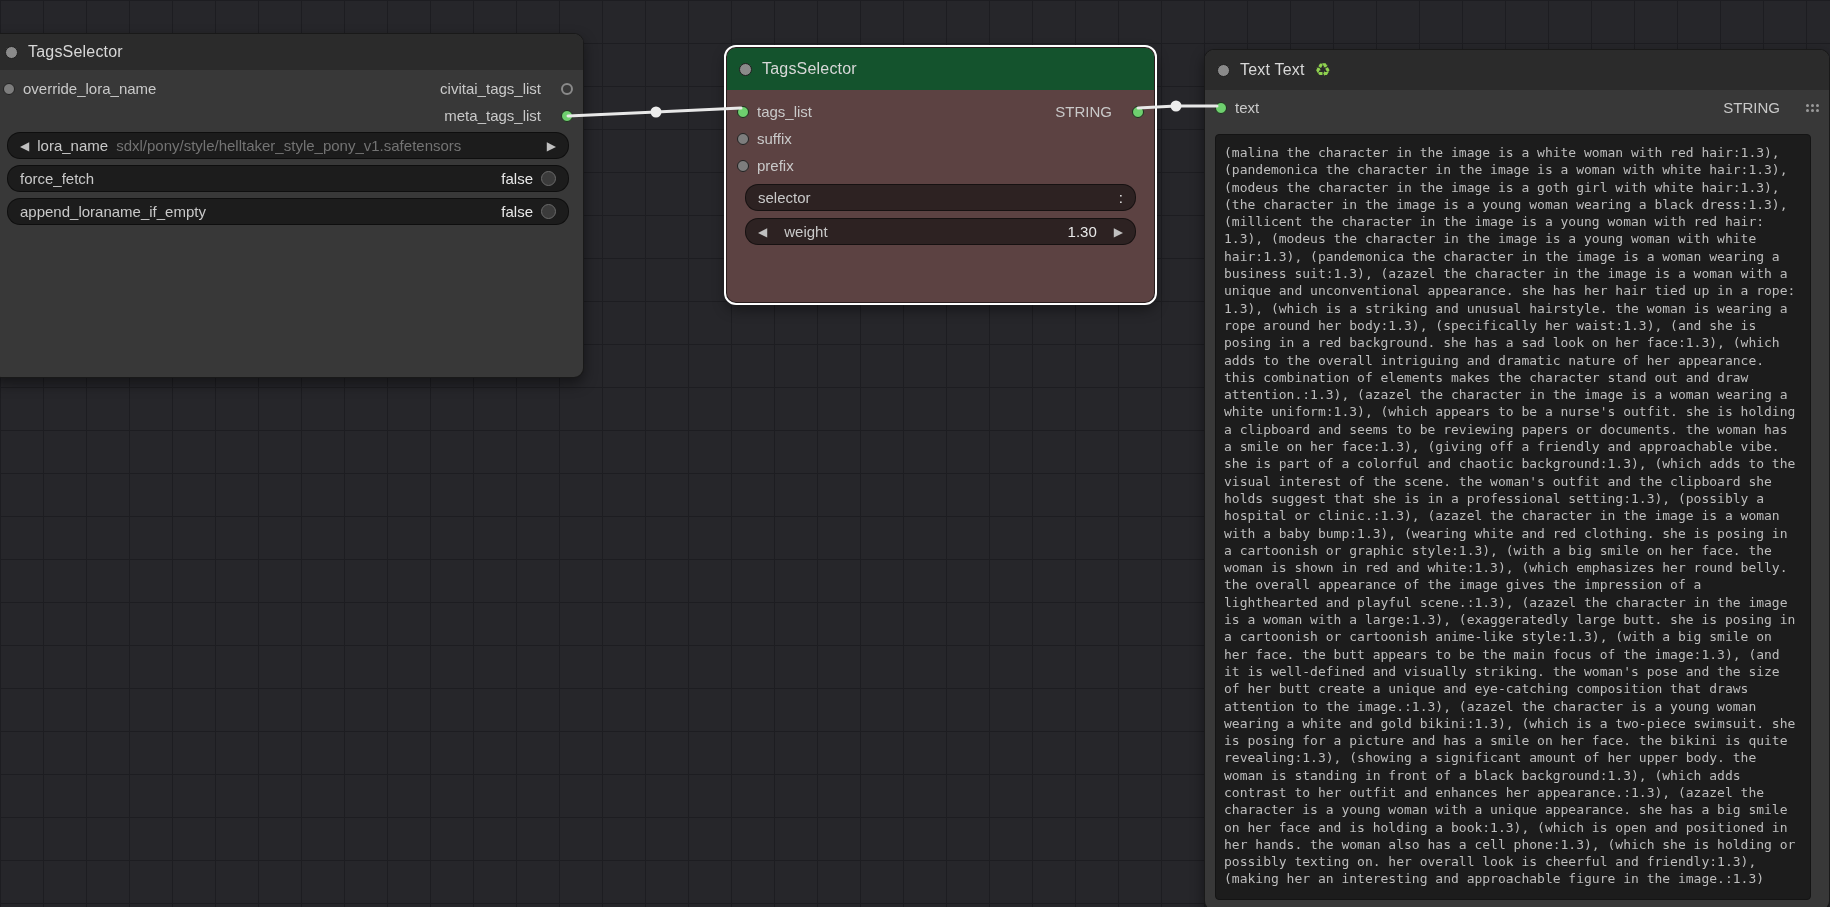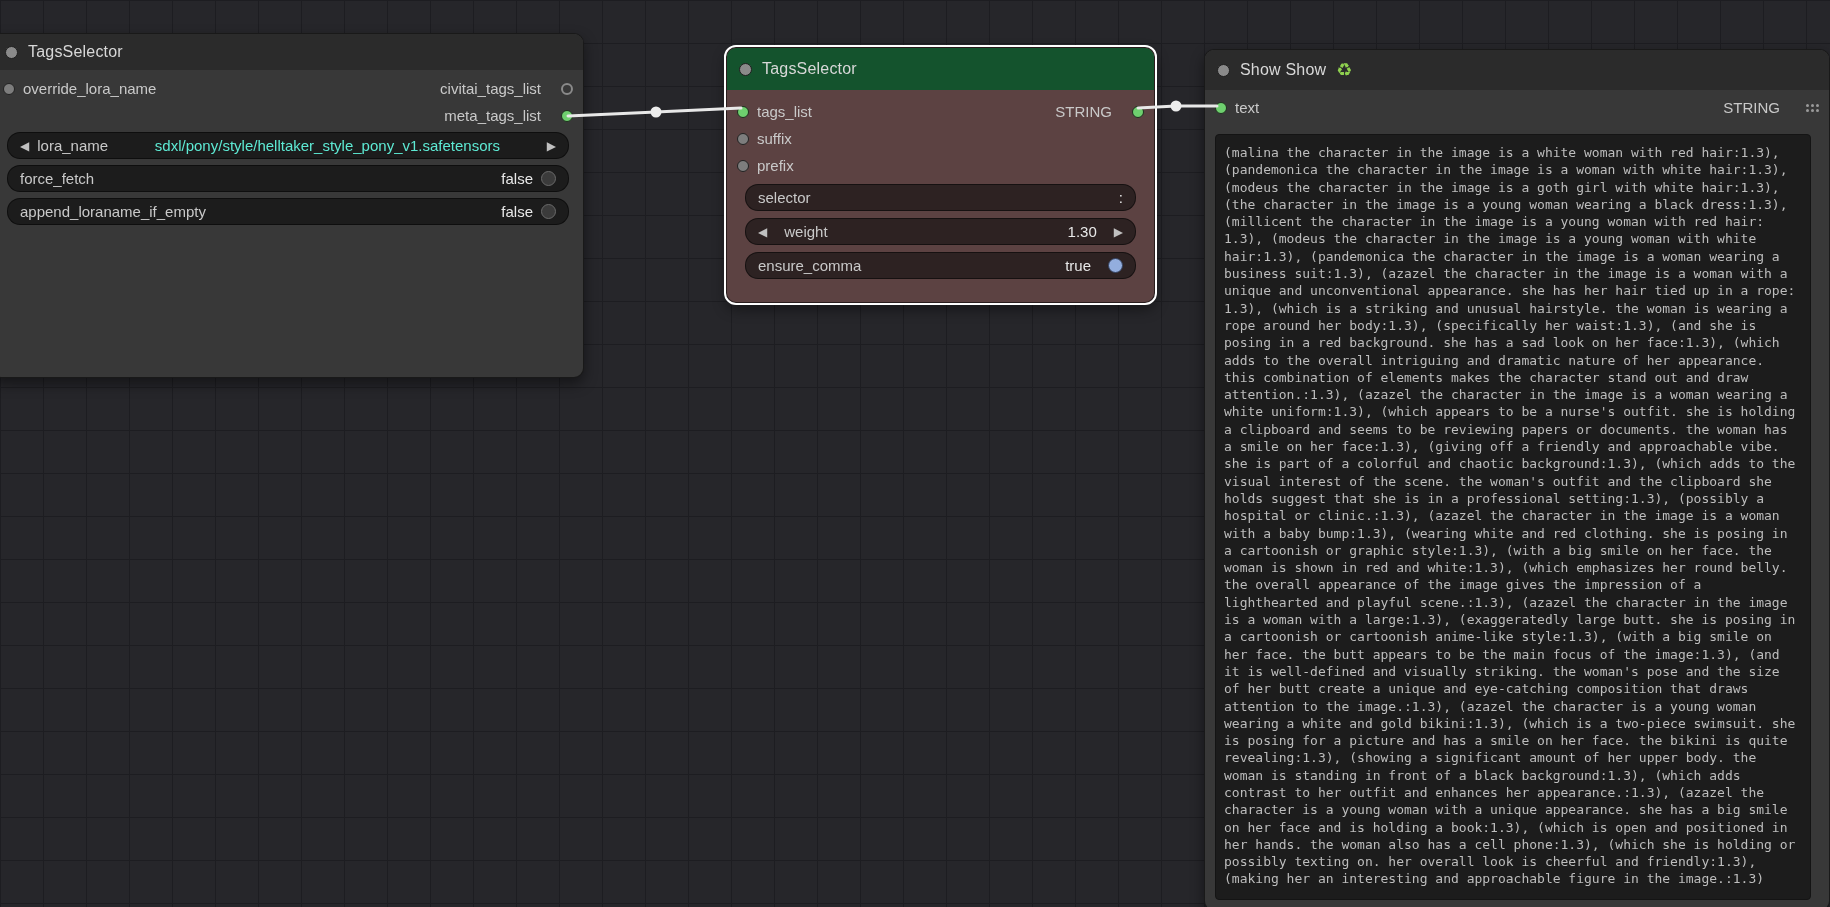--- a/index.html
+++ b/index.html
@@ -38,21 +38,21 @@
   .dot.gray  { background:#7d7d7d; border:1px solid #222; }
   .dot.ring  { background:transparent; border:2px solid #8a8a8a; width:8px; height:8px; }
   .widget {
     height:25px; border-radius:13px; display:flex; align-items:center;
     gap:8px; padding:0 12px; font-size:15px; color:#c9c9c9;
     border:1px solid rgba(0,0,0,0.5);
   }
   .gray-node .widget { background:#1c1c1c; }
   .red-node  .widget { background:#2d2222; }
   .w-value { color:#e8e8e8; }
-  .w-center { flex:1; text-align:center; color:#5eead4; white-space:nowrap; overflow:hidden; }
+  .w-center { flex:1; color:#737373; white-space:nowrap; overflow:hidden; }
   .w-spacer { flex:1; }
   .arrow { color:#c0c0c0; font-size:12px; line-height:1; flex:0 0 auto; }
   .toggle { width:13px; height:13px; border-radius:50%; flex:0 0 auto; }
   .toggle.off { background:#3b3b3b; border:1px solid #6a6a6a; }
   .toggle.on  { background:#93aede; border:1px solid #33405c; }
 
   
   #node-lora { left:-8px; top:33px; width:590px; height:343px; background:#383838; }
   #node-lora .node-header { height:36px; background:#2b2b2b; }
   #node-lora .node-body { padding-top:5px; }
@@ -155,33 +155,27 @@
         <span class="w-spacer"></span>
         <span class="w-value">:</span>
       </div>
       <div class="widget mt">
         <span class="arrow">◀</span>
         <span>weight</span>
         <span class="w-spacer"></span>
         <span class="w-value">1.30</span>
         <span class="arrow">▶</span>
       </div>
-      <div class="widget mt">
-        <span>ensure_comma</span>
-        <span class="w-spacer"></span>
-        <span class="w-value">true</span>
-        <span class="toggle on"></span>
-      </div>
     </div>
   </div>
 
   <div class="node gray-node" id="node-show">
     <div class="node-header">
       <span class="title-dot"></span>
-      <span class="node-title">Show Show</span>
+      <span class="node-title">Text Text</span>
       <span class="recycle-icon">♻</span>
     </div>
     <div class="node-body">
       <div class="slot-row">
         <span class="dot green"></span>
         <span>text</span>
         <span class="slot-out">
           <span>STRING</span>
           <span class="dots-icon">
             <span></span>

